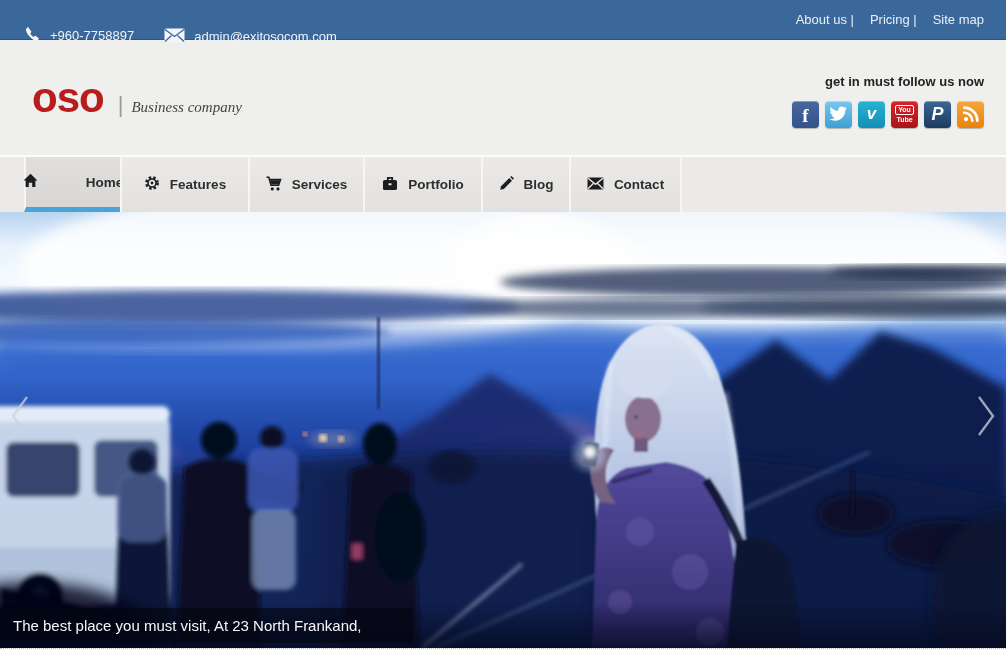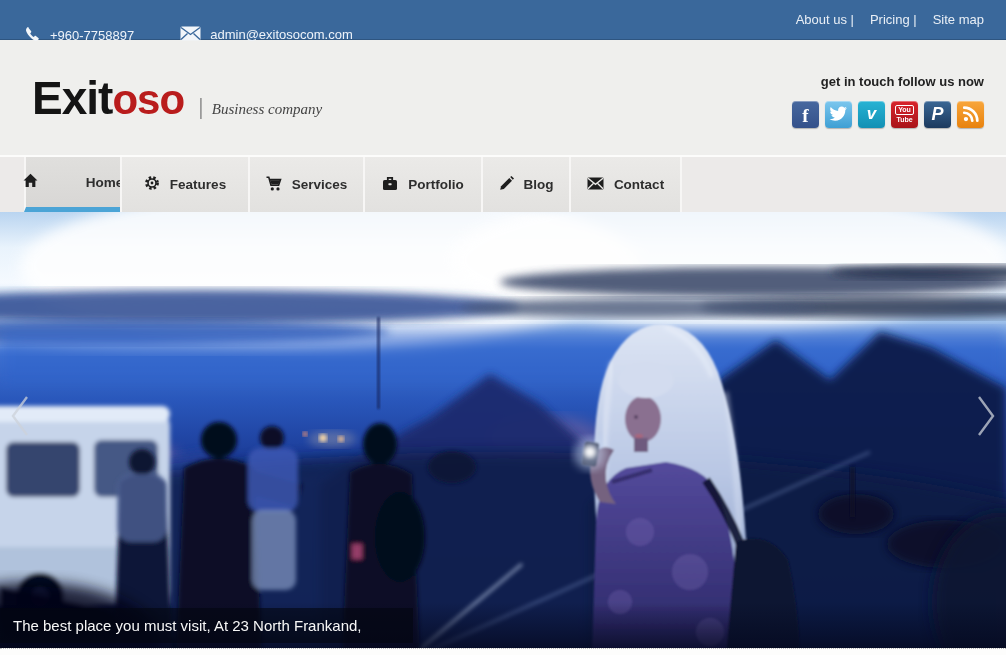--- a/index.html
+++ b/index.html
@@ -2,21 +2,21 @@
 <html><head>
 <meta charset="utf-8">
 <style>
   * { margin:0; padding:0; box-sizing:border-box; }
   html,body { width:1006px; height:655px; overflow:hidden; background:#fff;
     font-family:"Liberation Sans", sans-serif; }
 
   
   .topbar { height:40px; background:#3a689b; border-bottom:1px solid #2e5580;
     display:flex; align-items:center; padding:0 22px 0 24px; color:#eef3f9; font-size:13px; }
-  .topbar .contact { display:flex; align-items:flex-start; gap:22px;margin-top:32px; }
+  .topbar .contact { display:flex; align-items:flex-end; gap:6px;margin-top:32px; }
   .topbar .contact .item { display:flex; align-items:center; gap:9px; margin-right:24px; cursor:pointer; }
   .topbar .spacer { flex:1; }
   .topbar .links { display:flex; gap:16px; }
   .topbar .links a { color:#e9eff6; text-decoration:none; cursor:pointer; }
 
   
   .header { height:115px; background:#efefed; padding:0 22px 0 32px;
     display:flex; align-items:center; justify-content:space-between; }
   .logo { display:flex; align-items:baseline; cursor:pointer; }
   .logo .lg-a { font-size:46px; font-weight:bold; color:#141414; letter-spacing:-1px; }
@@ -87,27 +87,26 @@
   <div class="spacer"></div>
   <div class="links">
     <a>About us |</a>
     <a>Pricing |</a>
     <a>Site map</a>
   </div>
 </div>
 
 <div class="header">
   <div class="logo">
-    <span class="lg-a">Exit</span>
     <span class="lg-b">oso</span>
     <span class="lg-sep">|</span>
     <span class="lg-tag">Business company</span>
   </div>
   <div class="header-right">
-    <div class="social-heading">get in touch follow us now</div>
+    <div class="social-heading">get in must follow us now</div>
     <div class="social-row">
       <a class="si si-facebook">
           <span>f</span>
         </a>
       <a class="si si-twitter">
         <svg width="19" height="16" viewBox="0 0 19 16">
             <path fill="#fff" d="M18 2.1c-.6.3-1.3.5-2 .6.7-.4 1.3-1.1 1.5-1.9-.7.4-1.4.7-2.2.9C14.6.9 13.7.5 12.7.5c-2 0-3.6 1.6-3.6 3.6 0 .3 0 .6.1.8C6.2 4.7 3.5 3.3 1.7 1.1c-.3.6-.5 1.2-.5 1.9 0 1.2.6 2.3 1.6 3-.6 0-1.1-.2-1.6-.4v0c0 1.7 1.2 3.2 2.9 3.5-.3.1-.6.1-1 .1-.2 0-.5 0-.7-.1.5 1.4 1.8 2.5 3.4 2.5-1.2 1-2.8 1.5-4.5 1.5H.6c1.6 1 3.5 1.6 5.5 1.6 6.6 0 10.2-5.5 10.2-10.2v-.5c.7-.5 1.3-1.1 1.7-1.9z"></path>
           </svg>
       </a>
       <a class="si si-vimeo">

